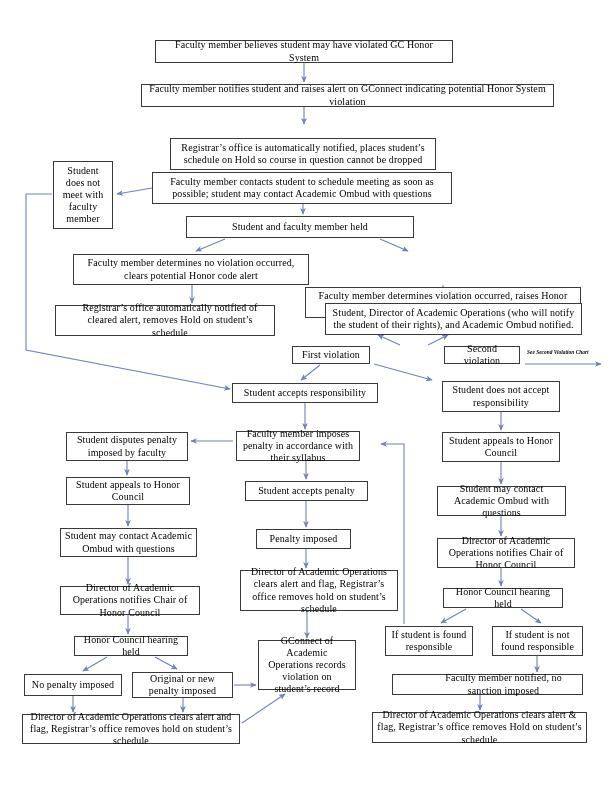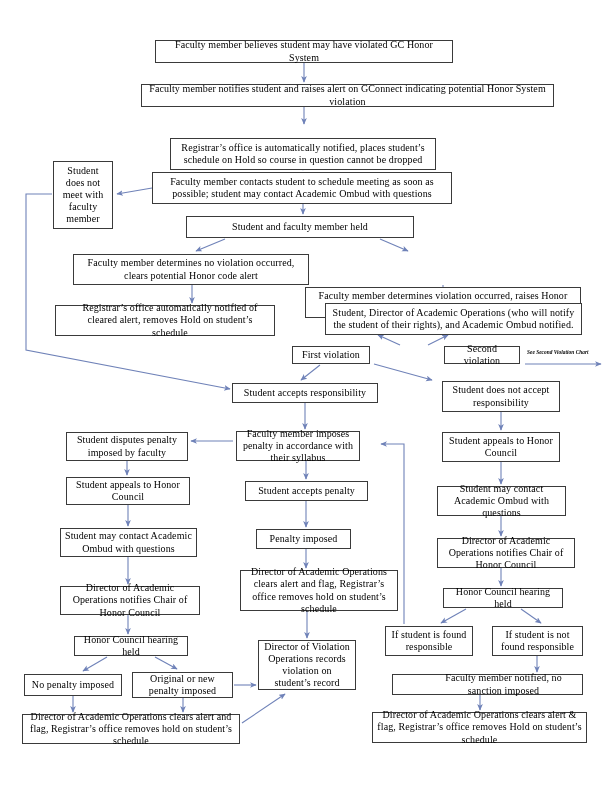--- a/index.html
+++ b/index.html
@@ -226,21 +226,21 @@
   <div class="node" style="left: 240px; top: 570px; width: 158px; height: 41px; border-color: rgb(58, 58, 58);">
       <span>Director of Academic Operations clears alert and flag, Registrar’s office removes hold on student’s schedule</span>
     </div>
   <div class="node" style="left: 443px; top: 588px; width: 120px; height: 20px; border-color: rgb(58, 58, 58);">
       <span>Honor Council hearing held</span>
     </div>
   <div class="node" style="left: 74px; top: 636px; width: 114px; height: 20px; border-color: rgb(58, 58, 58);">
       <span>Honor Council hearing held</span>
     </div>
   <div class="node" style="left: 258px; top: 640px; width: 98px; height: 50px; border-color: rgb(58, 58, 58);">
-      <span>Director of Violation Operations records violation on student’s record</span>
+      <span>GConnect of Academic Operations records violation on student’s record</span>
     </div>
   <div class="node" style="left: 385px; top: 626px; width: 88px; height: 30px; border-color: rgb(58, 58, 58);">
       <span>If student is found responsible</span>
     </div>
   <div class="node" style="left: 492px; top: 626px; width: 91px; height: 30px; border-color: rgb(58, 58, 58);">
       <span>If student is not found responsible</span>
     </div>
   <div class="node" style="left: 24px; top: 674px; width: 98px; height: 22px; border-color: rgb(58, 58, 58);">
       <span>No penalty imposed</span>
     </div>

